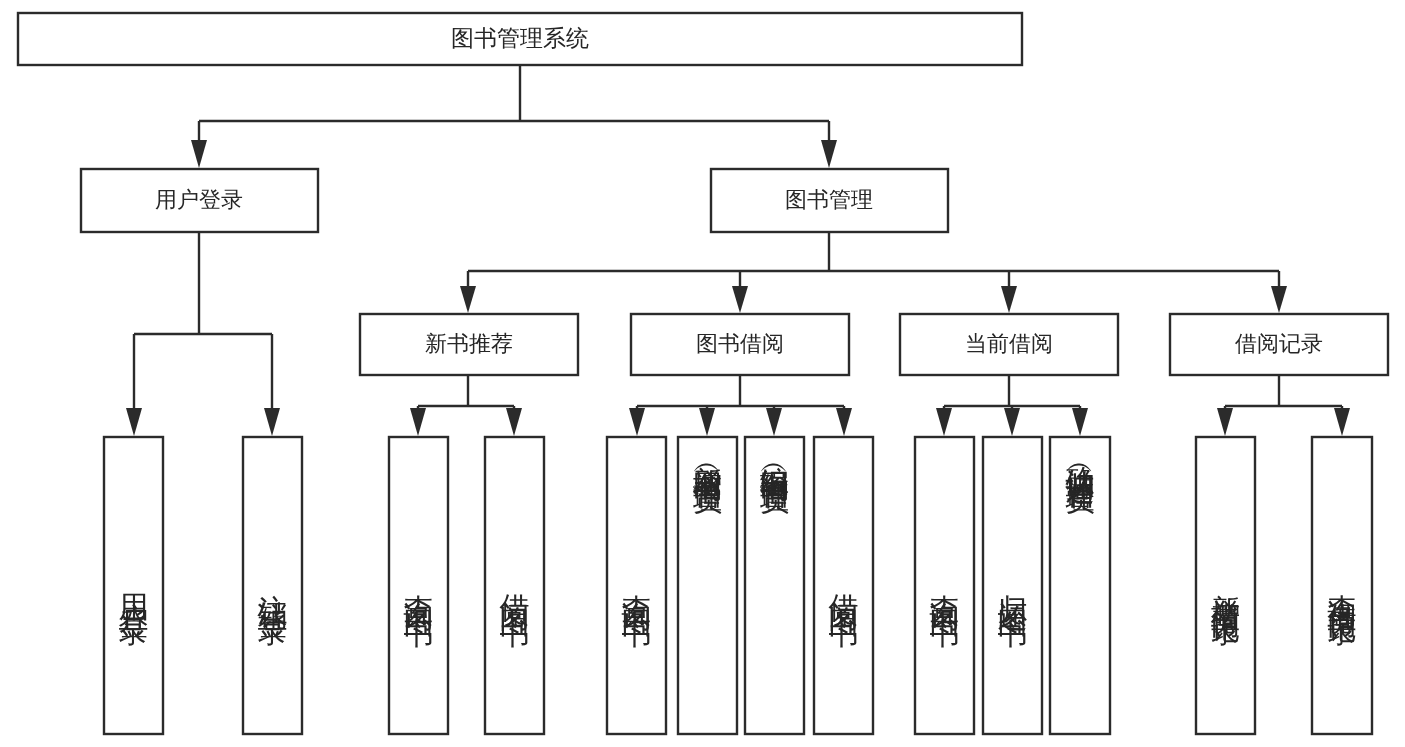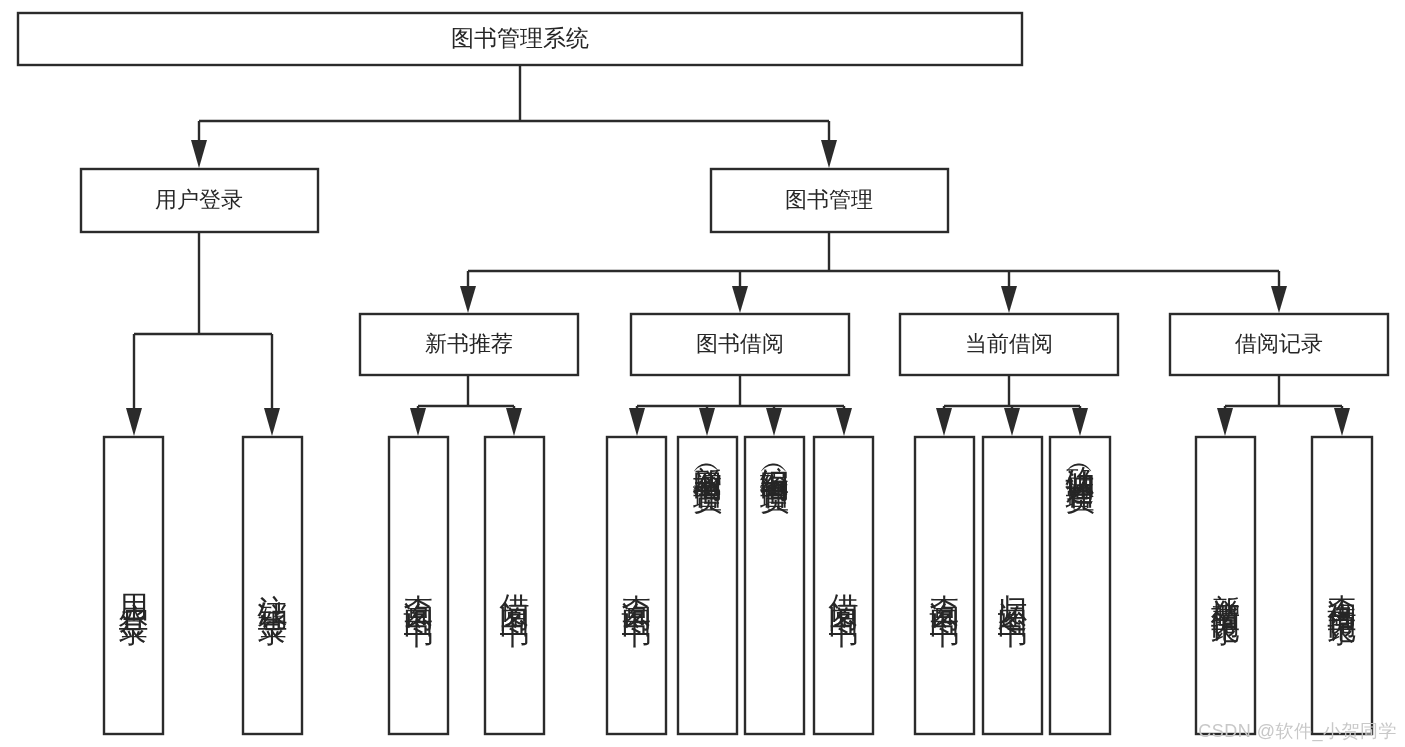--- a/index.html
+++ b/index.html
@@ -195,21 +195,20 @@
     <div class="vlabel vlabel-long" style="--cx:707.5">新增图书（管理员）</div>
     <div class="vlabel vlabel-long" style="--cx:774.5">编辑图书（管理员）</div>
     <div class="vlabel" style="--cx:843.5">借阅图书</div>
     <div class="vlabel" style="--cx:944.5">查询图书</div>
     <div class="vlabel" style="--cx:1012.5">归还图书</div>
     <div class="vlabel vlabel-long" style="--cx:1080">确认归还（管理员）</div>
     <div class="vlabel vlabel-mid" style="--cx:1225.5">新增借阅记录</div>
     <div class="vlabel vlabel-mid" style="--cx:1342">查询借阅记录</div>
   </div>
 
-  <div class="watermark">CSDN @软件_小贺同学</div>
 </div>
 
 <style>
   .vlabel {
     position: absolute;
     top: 437px;
     height: 297px;
     width: 30px;
     left: calc(var(--cx) * 1px - 15px);
     writing-mode: vertical-rl;

